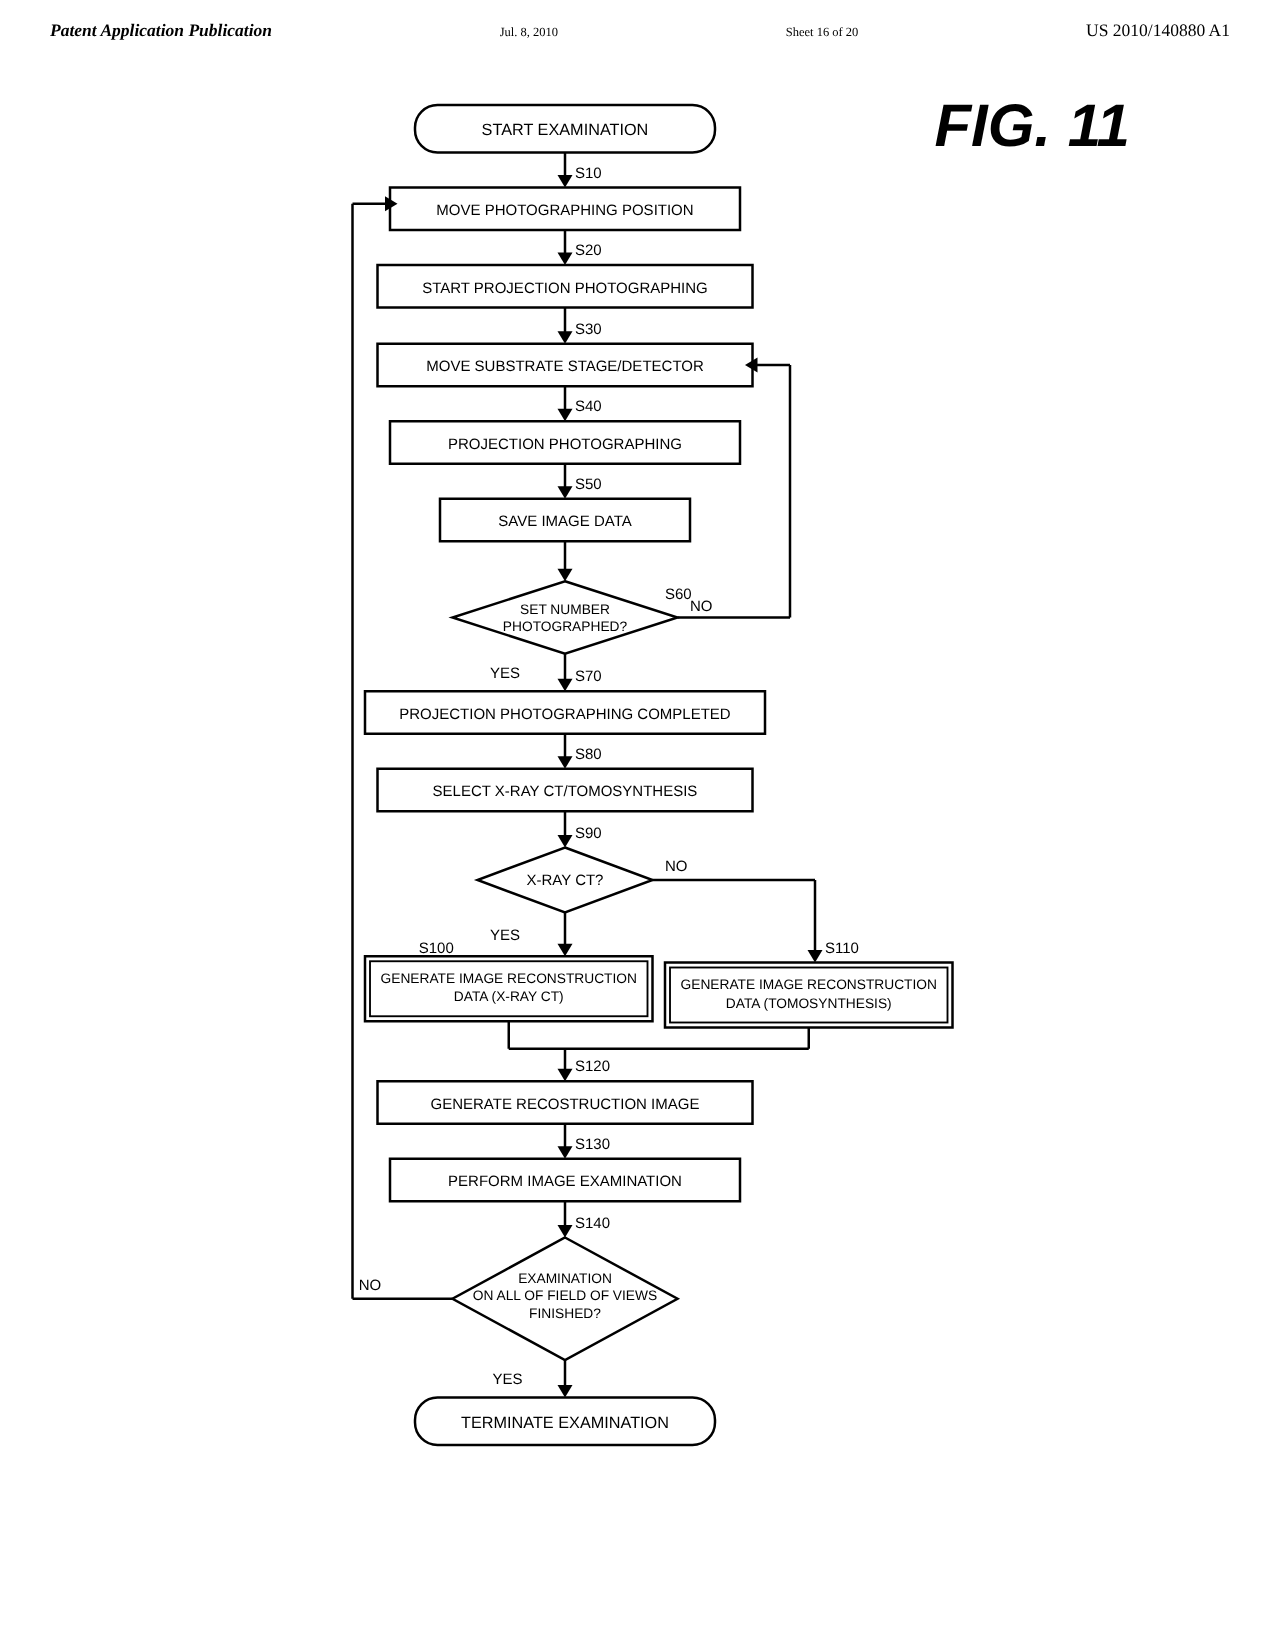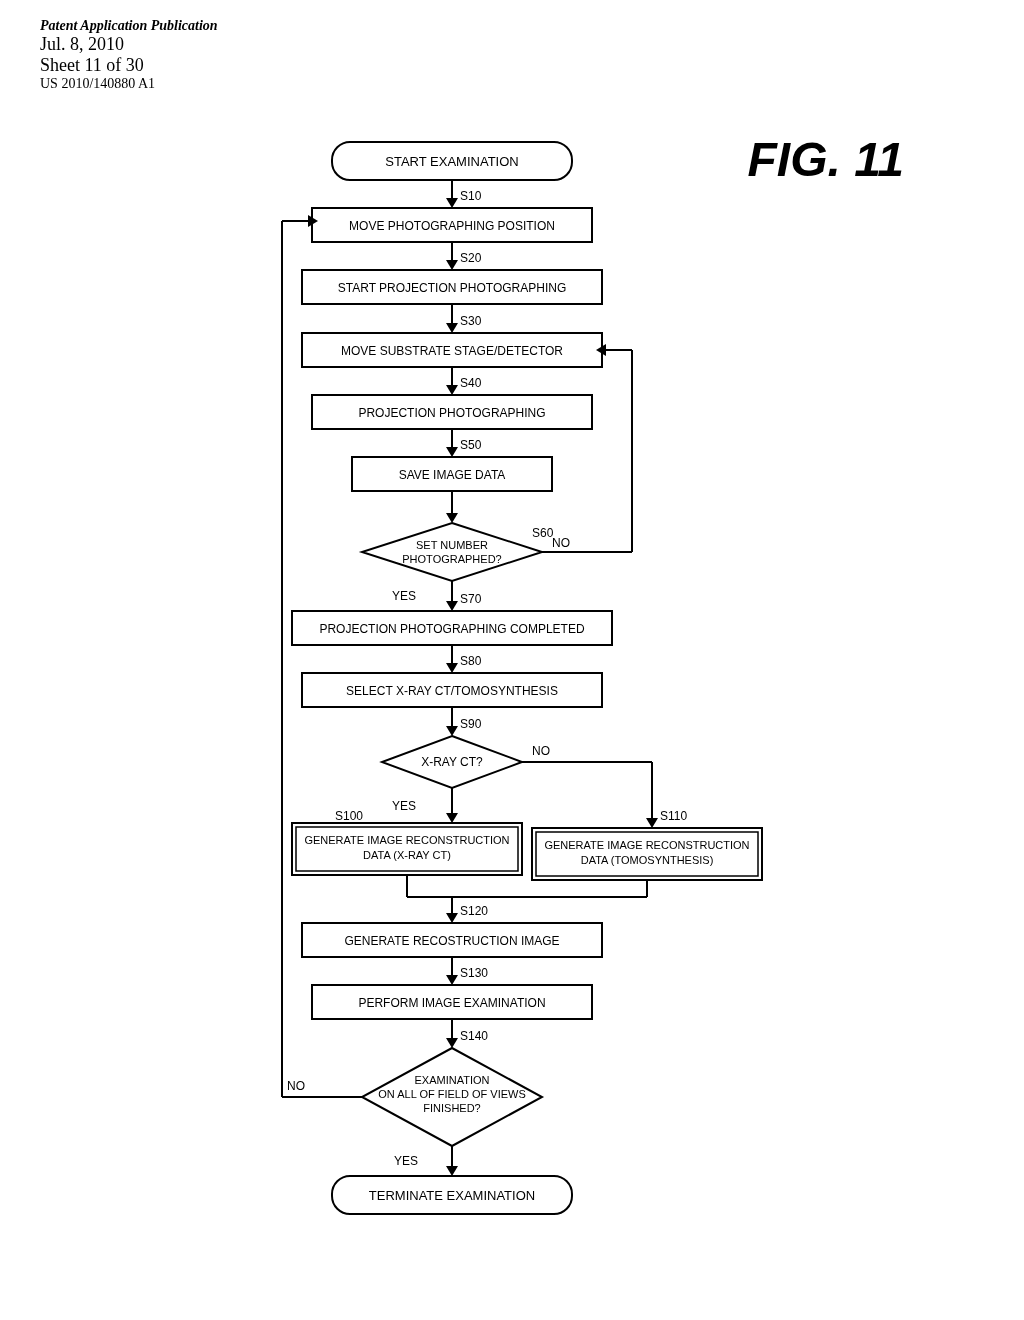--- a/index.html
+++ b/index.html
@@ -11,30 +11,29 @@
       color: #000;
       position: relative;
     }
 
     .header {
       display: flex;
       justify-content: space-between;
       align-items: baseline;
       padding: 18px 40px 10px 40px;
       font-size: 14px;
-      flex-direction: column;
     }
 
     .header-left {
       font-weight: bold;
       font-style: italic;
     }
 
     .header-center {
-      font-size: 18px;
+      font-size: 10px;
     }
 
     .header-right {
       font-size: 14px;
     }
 
     .diagram-area {
       display: flex;
       justify-content: center;
       padding: 20px 0 20px 0;
@@ -54,21 +53,21 @@
     svg.flowsvg {
       display: block;
     }
   </style>
 </head>
 <body>
 
 <div class="header">
   <span class="header-left">Patent Application Publication</span>
   <span class="header-center">Jul. 8, 2010</span>
-  <span class="header-center">Sheet 11 of 30</span>
+  <span class="header-center">Sheet 16 of 20</span>
   <span class="header-right">US 2010/140880 A1</span>
 </div>
 
 <div class="diagram-area">
   <div class="fig-label">FIG. 11</div>
 
   <svg class="flowsvg" width="620" height="1200" viewBox="0 0 620 1200">
 
     <rect x="130" y="20" width="240" height="38" rx="18" ry="18" fill="white" stroke="black" stroke-width="2"></rect>
     <text x="250" y="44" text-anchor="middle" font-family="Arial,sans-serif" font-size="13" font-weight="normal">START EXAMINATION</text>

